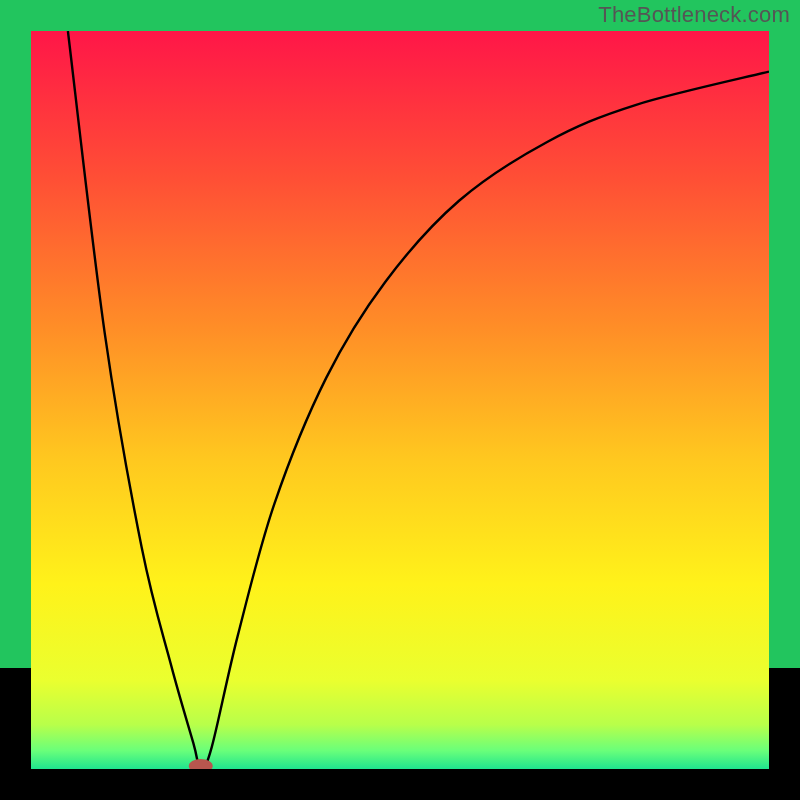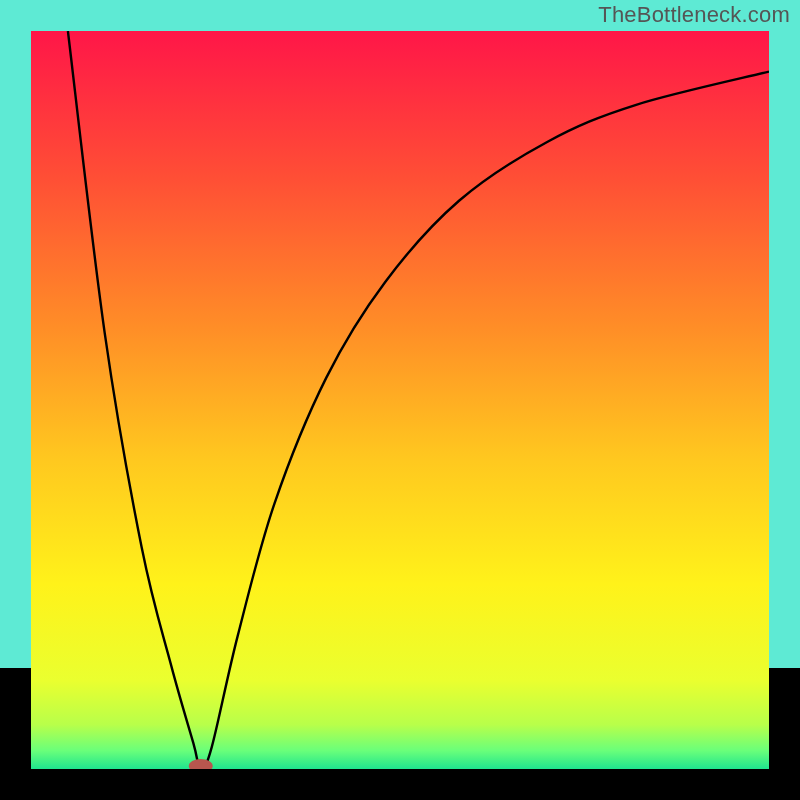--- a/index.html
+++ b/index.html
@@ -8,21 +8,21 @@
     width: 800px;
     height: 800px;
     background: #000;
     font-family: Arial, Helvetica, sans-serif;
     overflow: hidden;
   }
   .frame {
     position: relative;
     width: 800px;
     height: 668px;
-    background: #5eead4;
+    background: #22c55e;
   }
   .attribution {
     position: absolute;
     top: 2px;
     right: 10px;
     color: #555;
     font-size: 22px;
     font-weight: 500;
     z-index: 5;
     letter-spacing: 0.2px;

